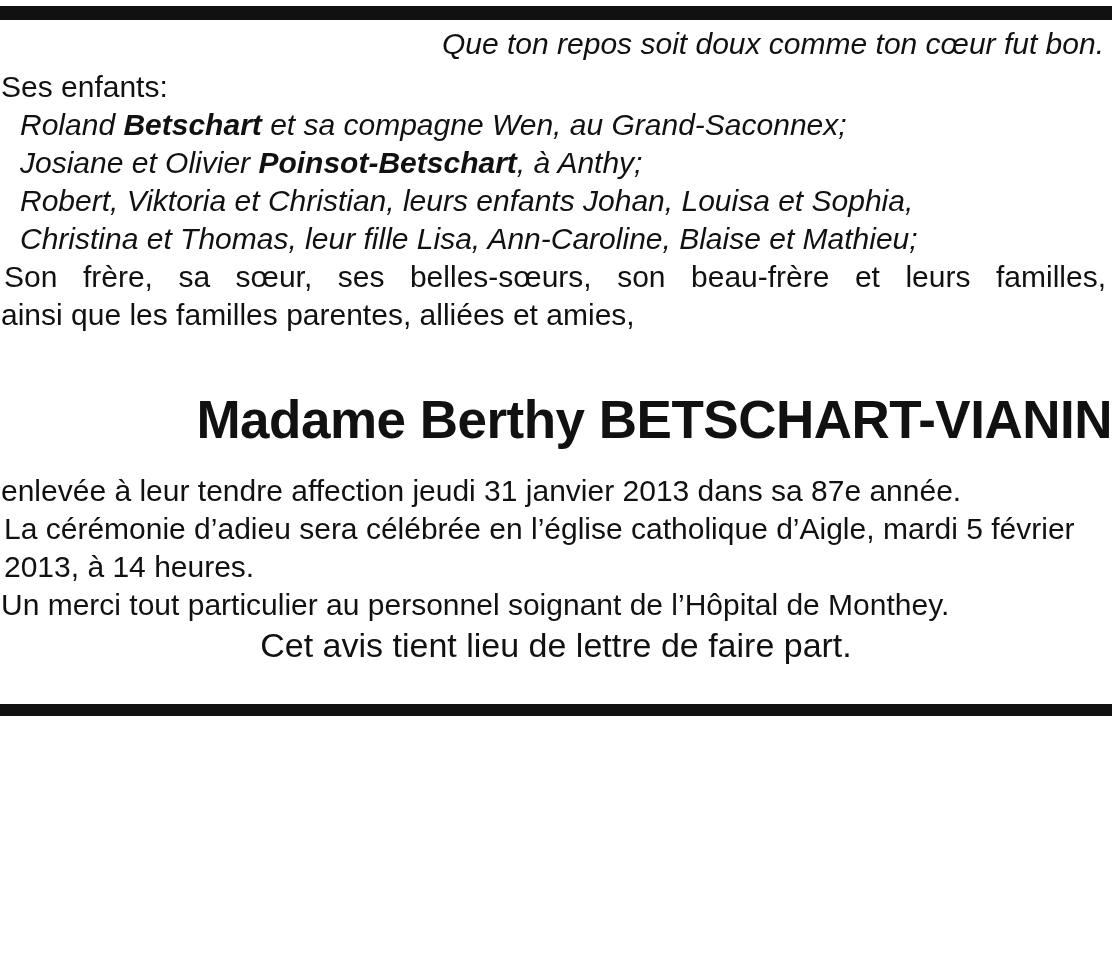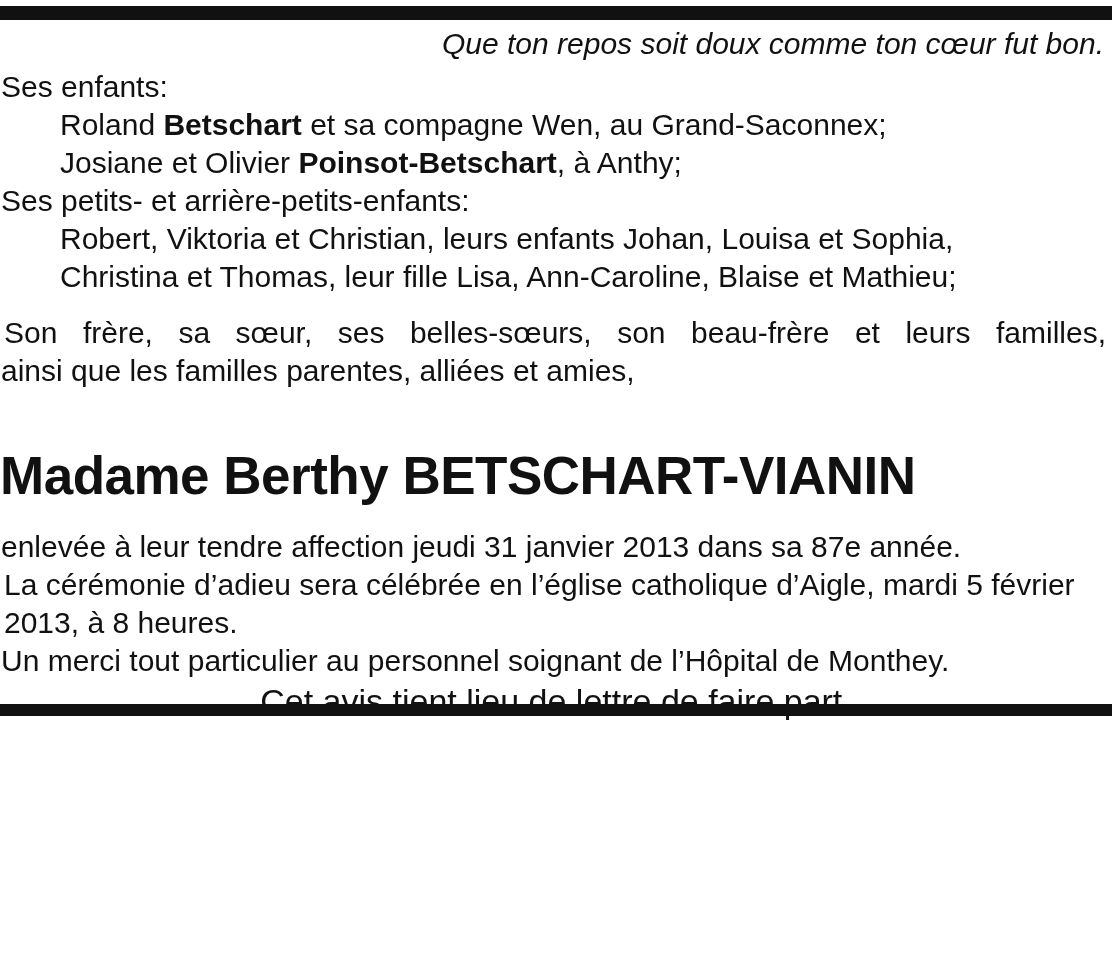--- a/index.html
+++ b/index.html
@@ -51,44 +51,44 @@
     padding-right: 8px;
     margin-bottom: 4px;
   }
   .line {
     font-size: 30px;
     line-height: 38px;
     white-space: nowrap;
     padding-left: 1px;
   }
   .indent {
-    padding-left: 60px;
+    padding-left: 20px;
+    font-style: italic;
   }
   .justified {
     font-size: 30px;
     line-height: 38px;
     padding-left: 4px;
     padding-right: 6px;
     text-align: justify;
     text-align-last: justify;
     white-space: normal;
-    margin-top: 18px;
   }
   .flow {
     font-size: 30px;
     line-height: 38px;
     padding-left: 4px;
     padding-right: 6px;
     white-space: normal;
   }
   b, .bold {
     font-weight: bold;
   }
   .deceased-name {
-    text-align: left;
+    text-align: right;
     font-weight: bold;
     font-size: 53px;
     line-height: 60px;
     letter-spacing: -0.5px;
     margin-top: 56px;
     margin-bottom: 22px;
     white-space: nowrap;
   }
   .closing {
     text-align: center;
@@ -112,32 +112,31 @@
 
     <div class="line indent">
       <span>Roland </span><span class="bold">Betschart</span><span> et sa compagne Wen, au Grand-Saconnex;</span>
     </div>
 
 
     <div class="line indent">
       <span>Josiane et Olivier </span><span class="bold">Poinsot-Betschart</span><span>, à Anthy;</span>
     </div>
 
-    <div class="line">Ses petits- et arrière-petits-enfants:</div>
 
     <div class="line indent">Robert, Viktoria et Christian, leurs enfants Johan, Louisa et Sophia,</div>
     <div class="line indent">Christina et Thomas, leur fille Lisa, Ann-Caroline, Blaise et Mathieu;</div>
 
     <div class="justified">Son frère, sa sœur, ses belles-sœurs, son beau-frère et leurs familles,</div>
     <div class="line">ainsi que les familles parentes, alliées et amies,</div>
 
     <div class="deceased-name">Madame Berthy BETSCHART-VIANIN</div>
 
     <div class="line">enlevée à leur tendre affection jeudi 31 janvier 2013 dans sa 87e année.</div>
-    <div class="flow">La cérémonie d’adieu sera célébrée en l’église catholique d’Aigle, mardi 5 février 2013, à 8 heures.</div>
+    <div class="flow">La cérémonie d’adieu sera célébrée en l’église catholique d’Aigle, mardi 5 février 2013, à 14 heures.</div>
 
 
     <div class="line">Un merci tout particulier au personnel soignant de l’Hôpital de Monthey.</div>
     <div class="closing">Cet avis tient lieu de lettre de faire part.</div>
 
   </div>
 
   <div class="rule-bottom"></div>
 
 </div>

